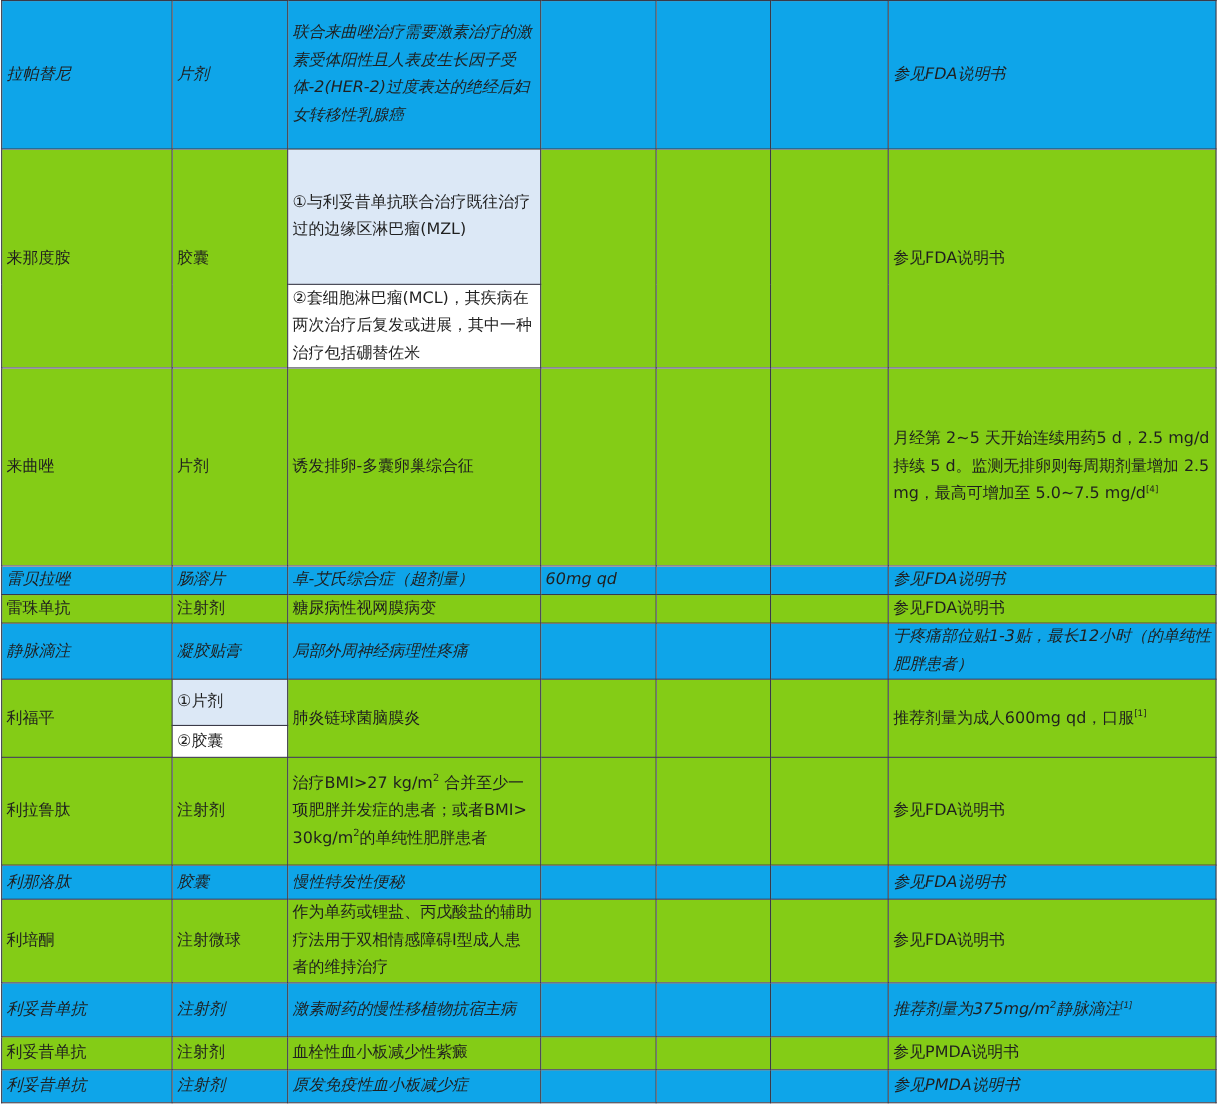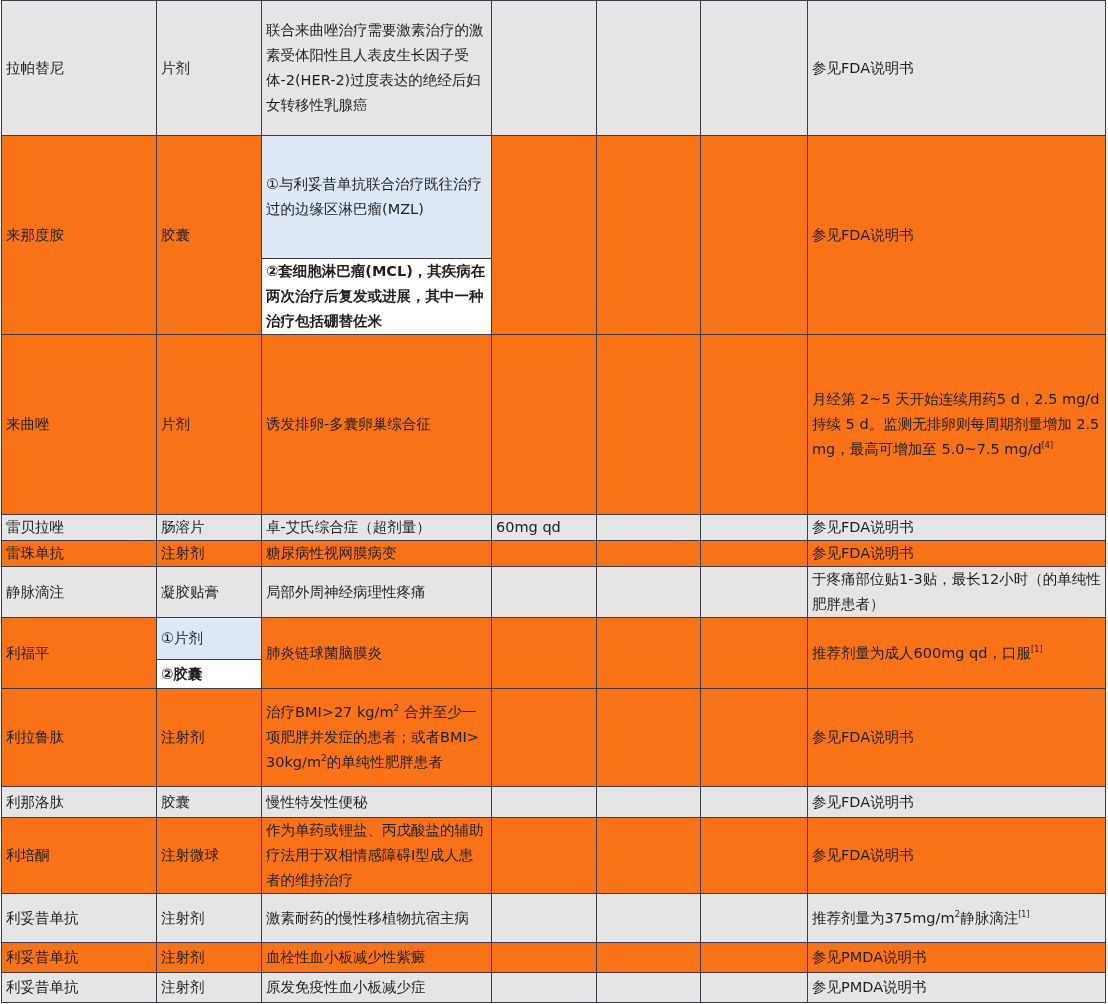--- a/index.html
+++ b/index.html
@@ -24,23 +24,23 @@
       width: 1104px;
     }
     table.drug-table td {
       border: 1.5px solid #3a3a48;
       padding: 0 4px;
       vertical-align: middle;
       line-height: 25px;
       overflow: hidden;
       word-break: break-all;
     }
-    tr.white td { background: #e5e5e5; }
-    tr.blue td { background: #f97316; }
-    td.sub-white { background: #ffffff !important; font-weight: bold; }
+    tr.white td { background: #0ea5e9; font-style: italic; }
+    tr.blue td { background: #84cc16; }
+    td.sub-white { background: #ffffff !important; }
     td.sub-blue { background: #dce8f6 !important; }
     sup {
       font-size: 8px;
       line-height: 0;
       vertical-align: super;
     }
     .sup-inline { font-size: 9px; vertical-align: 6px; line-height: 0; }
   </style>
 </head>
 <body>

